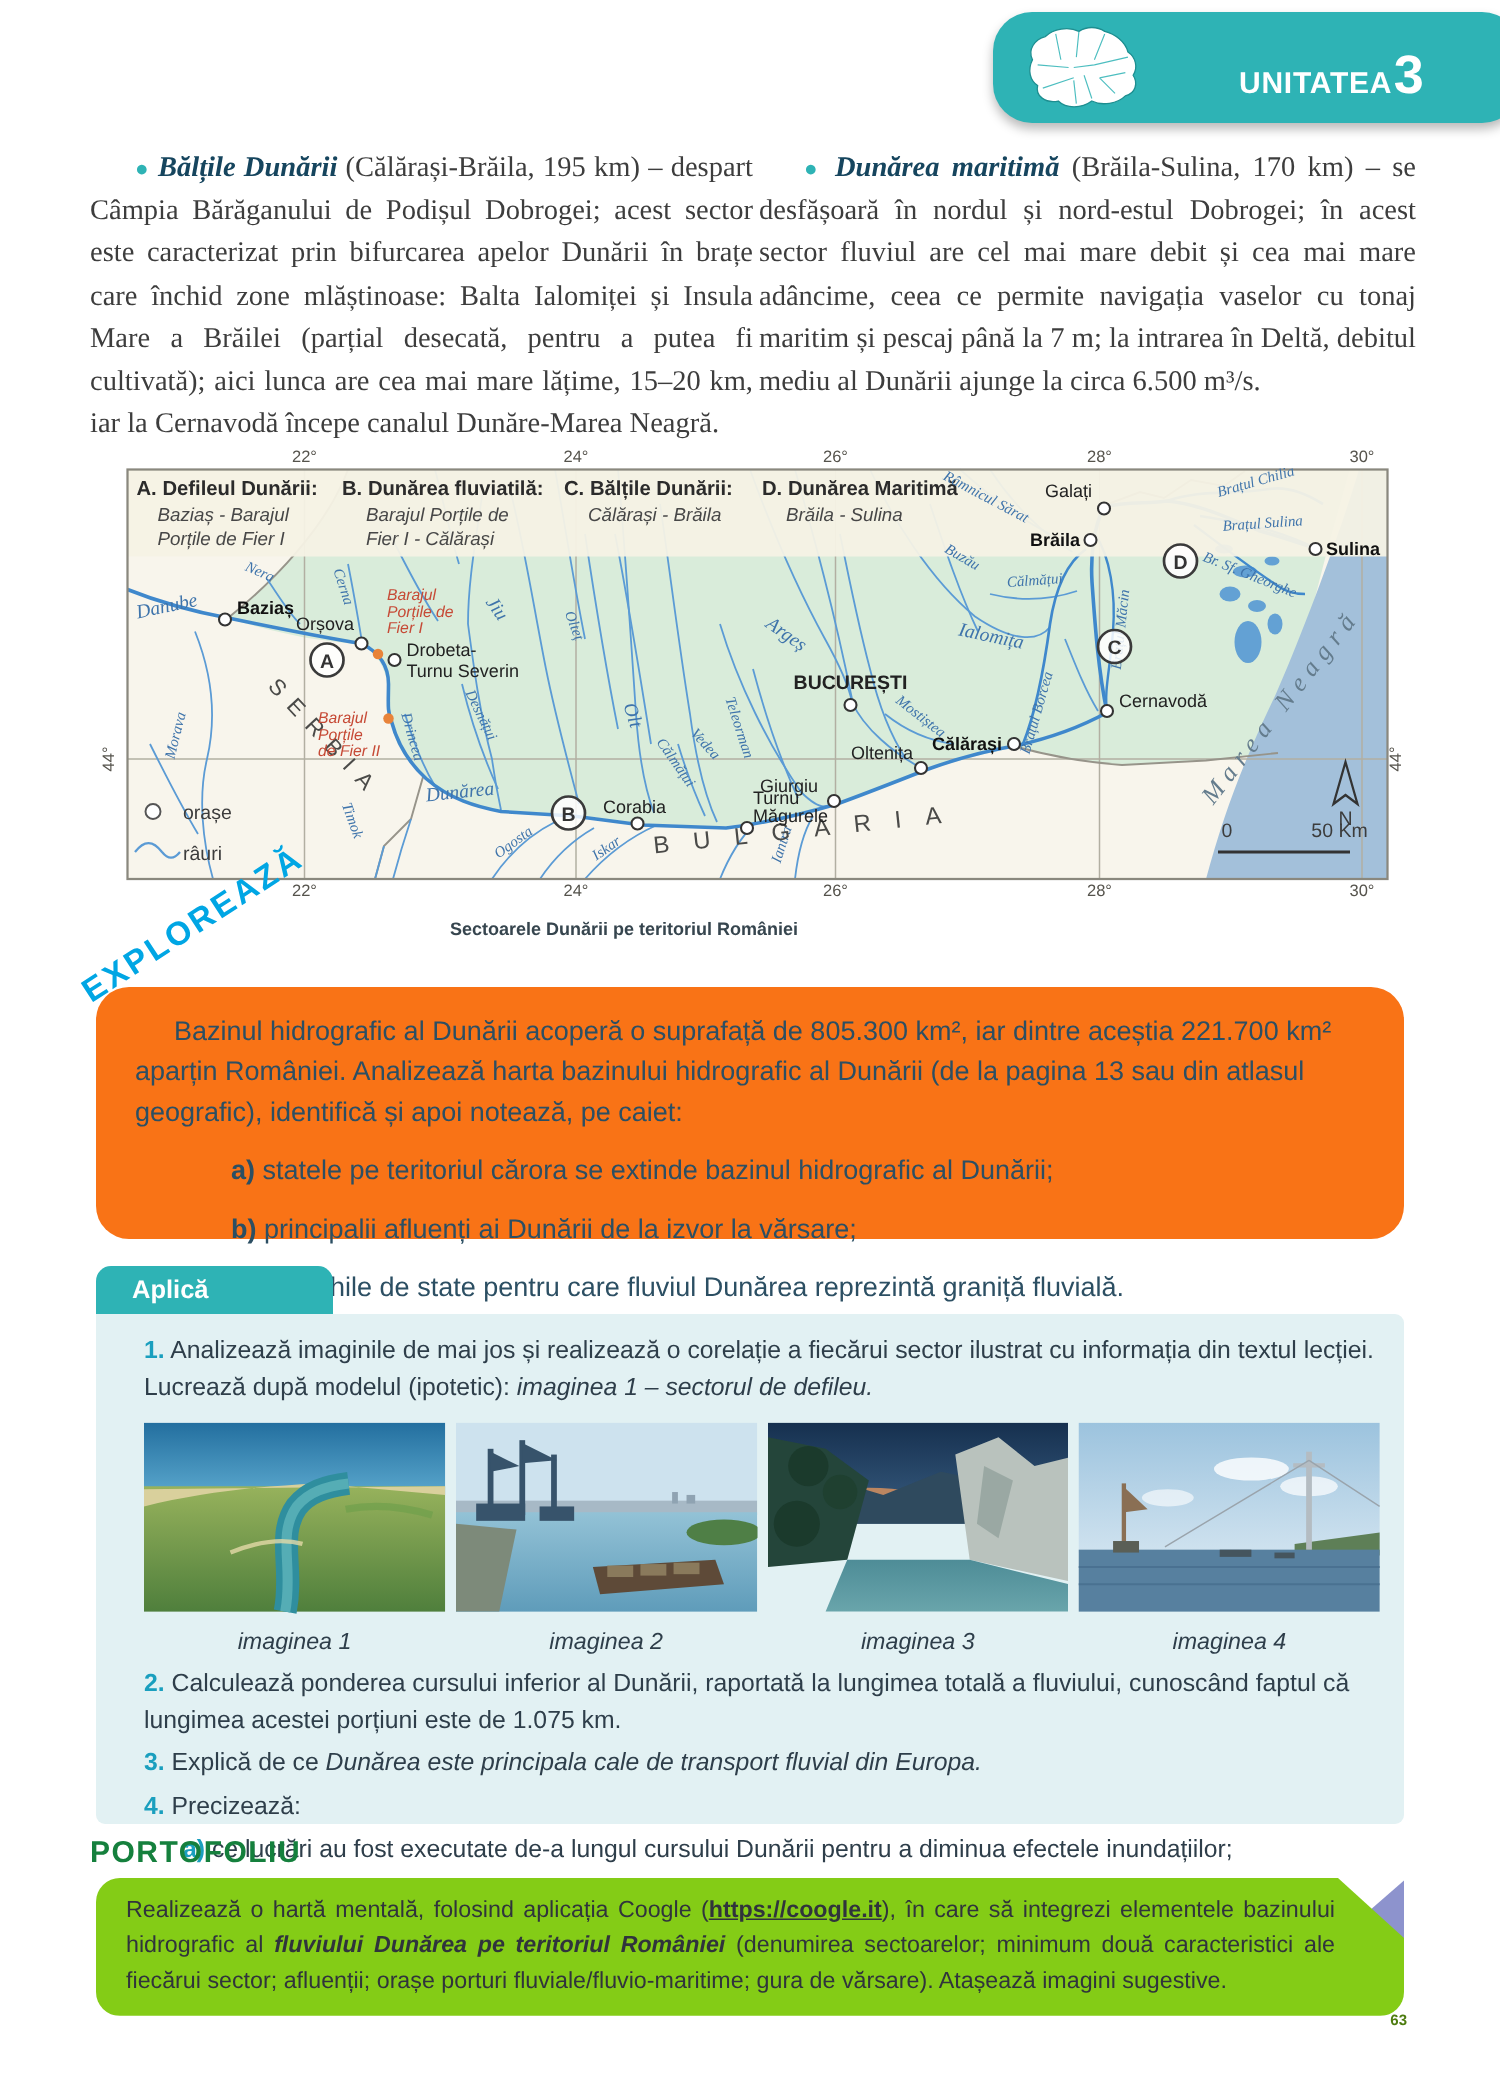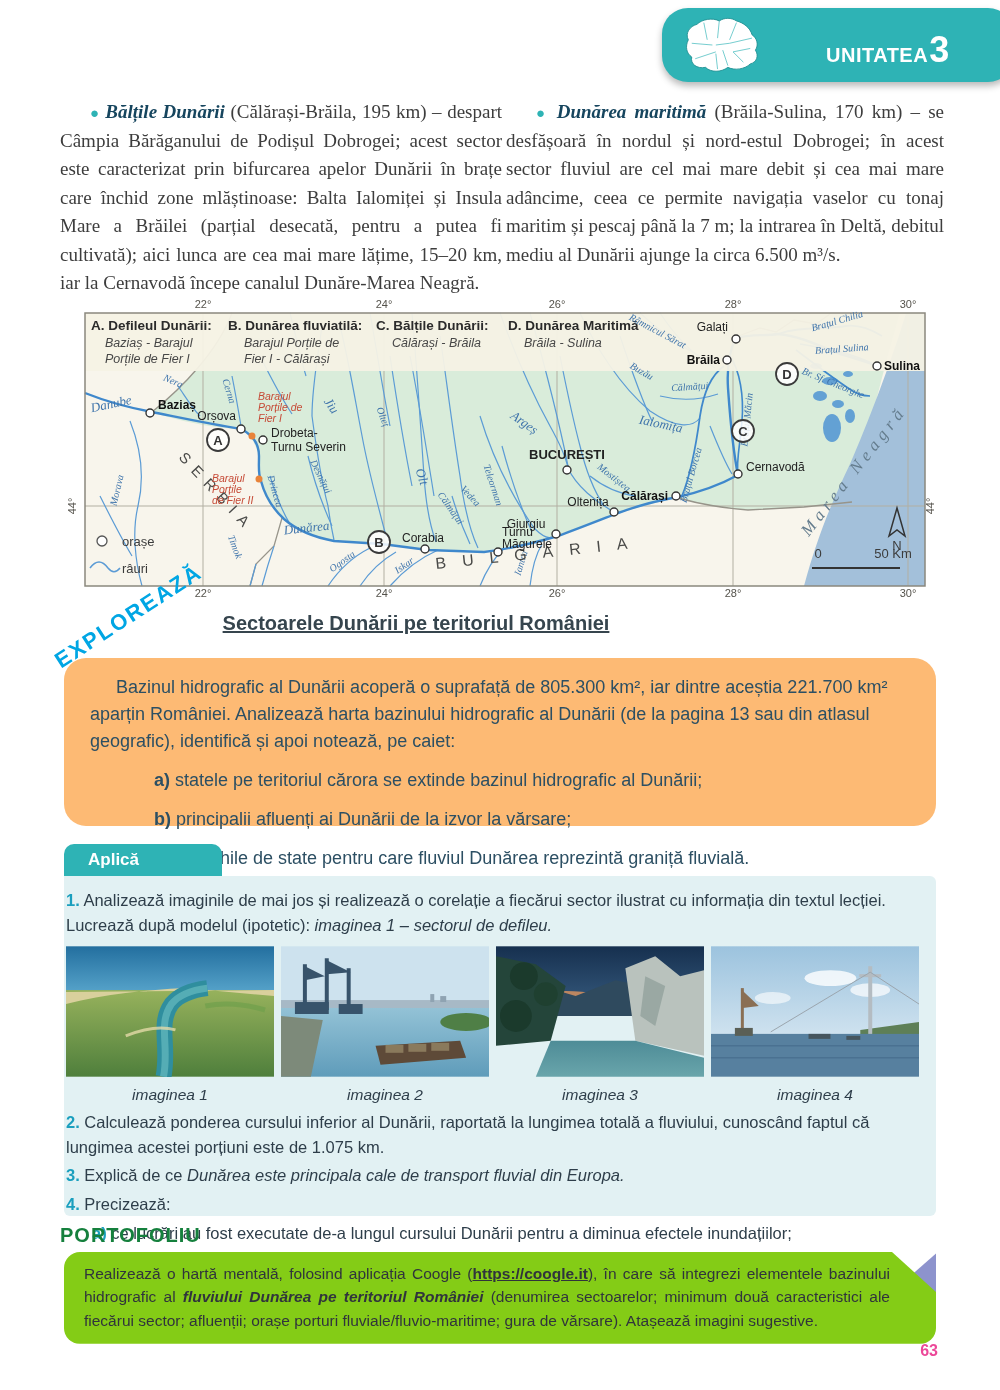--- a/index.html
+++ b/index.html
@@ -16,51 +16,51 @@
   .col{position:absolute;top:98px;font-family:"Liberation Serif",serif;font-size:19px;
        line-height:1.5;color:#3d3d3d;text-align:justify;}
   .col-left{left:60px;width:442px;}
   .col-right{left:506px;width:438px;}
   .col p{margin:0;text-indent:30px;}
   .bullet{color:#2eb3b5;font-size:15px;}
   .lead{font-weight:bold;font-style:italic;color:#16455e;}
   
   .map-wrap{position:absolute;left:60px;top:296px;width:880px;height:302px;}
   .map-caption{position:absolute;left:0;top:612px;width:832px;text-align:center;
-    font-weight:bold;font-size:20px;color:#36454e;text-decoration:underline;}
+    font-weight:bold;font-size:12px;color:#36454e;}
   text{font-family:"Liberation Sans",sans-serif;}
   .t-axis{font-size:11px;fill:#55534c;}
   .t-leg-title{font-size:13.5px;font-weight:bold;fill:#2b2b2b;}
   .t-leg-it{font-size:12.5px;font-style:italic;fill:#474747;}
   .t-city{font-size:12px;fill:#222;}
   .t-city-b{font-size:12px;font-weight:bold;fill:#111;}
   .t-cap{font-size:13px;font-weight:bold;fill:#222;}
   .t-river{font-size:10px;font-style:italic;fill:#3f74ab;font-family:"Liberation Serif",serif;}
   .t-river-lg{font-size:13px;}
   .t-dam{font-size:10.5px;font-style:italic;fill:#c64a36;}
   .t-country{font-size:15px;fill:#4a4a48;letter-spacing:8px;}
   .t-sea{font-size:17px;font-style:italic;fill:#647c8d;letter-spacing:5px;font-family:"Liberation Serif",serif;}
   .t-marker{font-size:13px;font-weight:bold;fill:#333;}
   .t-key{font-size:13px;fill:#3c3c3c;}
   
   .explore-label{position:absolute;left:50px;top:652px;transform:rotate(-33deg);
     transform-origin:left top;font-weight:bold;font-size:22px;color:#00a6e4;letter-spacing:2px;}
   .explore-box{position:absolute;left:64px;top:658px;width:872px;height:168px;
-    background:#fdba74;border-radius:22px;box-sizing:border-box;padding:16px 26px 0 26px;
+    background:#f97316;border-radius:22px;box-sizing:border-box;padding:16px 26px 0 26px;
     font-size:18px;line-height:1.5;color:#2c4f63;}
   .explore-box p{margin:0;text-indent:26px;}
   .explore-box .ex-item{margin:12px;padding-left:26px;}
   .ex-marker{font-weight:bold;}
   
   .apply-tab{position:absolute;left:64px;top:844px;width:158px;height:32px;background:#2eb3b5;
     border-radius:10px 10px 0 0;color:#fff;font-weight:bold;font-size:17px;
     display:flex;align-items:center;padding-left:24px;box-sizing:border-box;}
   .apply-panel{position:absolute;left:64px;top:876px;width:872px;height:340px;
     background:#e2f1f3;border-radius:0 6px 6px 6px;box-sizing:border-box;
-    padding:12px 16px 0 2px;font-size:16.5px;line-height:1.5;color:#2e3e4a;}
+    padding:12px 16px 0 32px;font-size:16.5px;line-height:1.5;color:#2e3e4a;}
   .apply-panel p{margin:0 0 4px 0;}
   .num{color:#1a9fbe;font-weight:bold;}
   .it{font-style:italic;}
   .photo-row{display:flex;gap:7px;margin-top:8px;}
   .photo{width:208px;height:131px;overflow:hidden;}
   .caption-row{display:flex;gap:7px;}
   .caption-row div{width:208px;text-align:center;font-style:italic;font-size:15.5px;color:#2e3e4a;padding:6px 0 4px 0;}
   .sub{padding-left:26px;}
   
   .portfolio-head{position:absolute;left:60px;top:1224px;font-weight:bold;font-size:20px;
@@ -69,21 +69,21 @@
     border-radius:16px;box-sizing:border-box;padding:10px 46px 12px 20px;
     font-size:15.5px;line-height:1.5;color:#30343c;text-align:justify;
     clip-path:polygon(0 0,calc(100% - 44px) 0,100% 40px,100% 100%,0 100%);}
   .portfolio-fold{position:absolute;left:892px;top:1252px;width:44px;height:40px;
     background:#8d93cd;clip-path:polygon(0 100%,100% 4%,100% 100%);}
   .portfolio-box a{color:#30343c;font-weight:bold;}
   .bi{font-weight:bold;font-style:italic;}
   
   .footer{position:absolute;right:62px;top:1342px;display:flex;align-items:baseline;gap:30px;}
   .footer .chap{color:#23b1b5;font-weight:bold;font-size:15px;letter-spacing:.3px;}
-  .footer .pg{color:#ec4899;font-weight:bold;font-size:16px;}
+  .footer .pg{color:#4d7c0f;font-weight:bold;font-size:10px;}
 </style>
 </head>
 <body>
 
 <div class="page">
 
   <div class="unit-header">
     <svg class="ro-icon" viewBox="0 0 100 72">
       <path d="M12,30 C8,22 14,14 22,12 C28,6 40,4 48,8 C54,4 62,4 68,8 C76,10 84,16 86,24
                C92,28 94,36 90,42 C94,48 92,56 84,58 C78,64 66,66 58,62 C50,68 38,68 32,62

